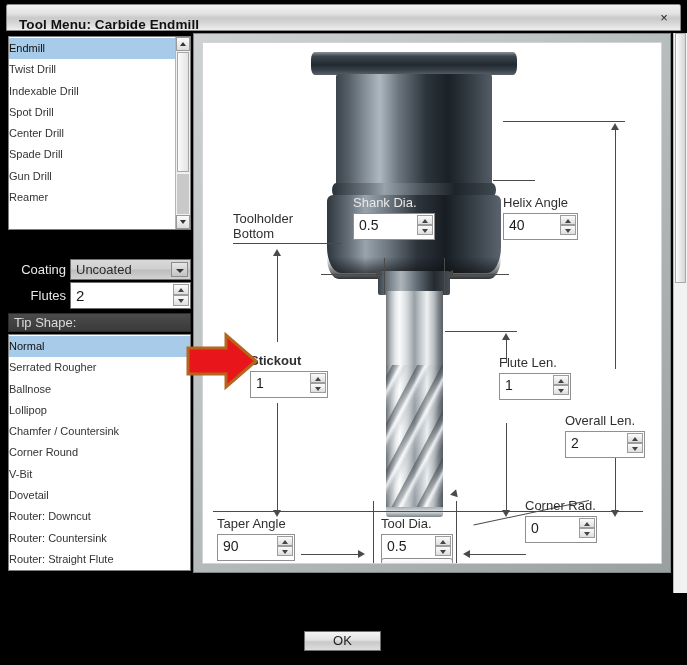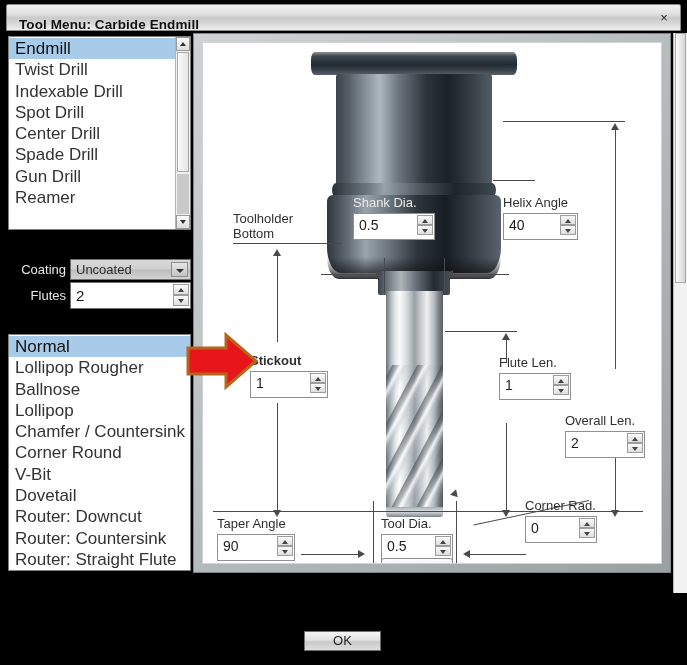--- a/index.html
+++ b/index.html
@@ -67,22 +67,21 @@
   .list-inner {
     position: absolute;
     left: 0; top: 0; right: 0; bottom: 0;
     padding: 1px 0 0 0;
   }
   #tool-type-list .list-inner { right: 15px; }
 
   .list-item {
     height: 21.3px;
     line-height: 21.3px;
-    padding-left: 6px;
-    font-size: 17px;
+    font-size: 11px;
     color: #333333;
     white-space: nowrap;
     overflow: hidden;
     cursor: default;
   }
   .list-item.selected {
     background: #a8cbea;
     color: #111;
   }
 
@@ -451,25 +450,28 @@
           <div class="sb up">
               <i></i>
             </div>
           <div class="sb down">
               <i></i>
             </div>
         </div>
       </div>
     </div>
 
+    <div id="tip-shape-header">
+      <span>Tip Shape:</span>
+    </div>
 
     <div id="tip-shape-list" class="listbox">
       <div class="list-inner">
         <div class="list-item selected">Normal</div>
-        <div class="list-item">Lollipop Rougher</div>
+        <div class="list-item">Serrated Rougher</div>
         <div class="list-item">Ballnose</div>
         <div class="list-item">Lollipop</div>
         <div class="list-item">Chamfer / Countersink</div>
         <div class="list-item">Corner Round</div>
         <div class="list-item">V-Bit</div>
         <div class="list-item">Dovetail</div>
         <div class="list-item">Router: Downcut</div>
         <div class="list-item">Router: Countersink</div>
         <div class="list-item">Router: Straight Flute</div>
       </div>

